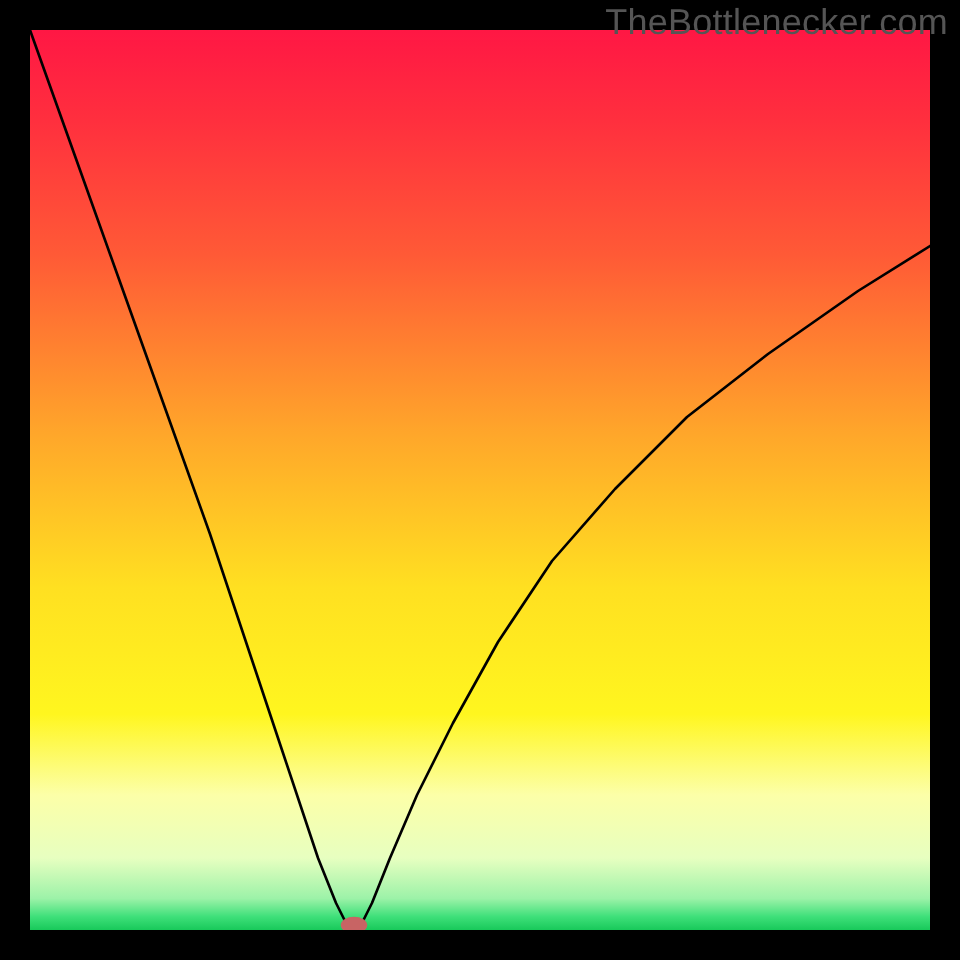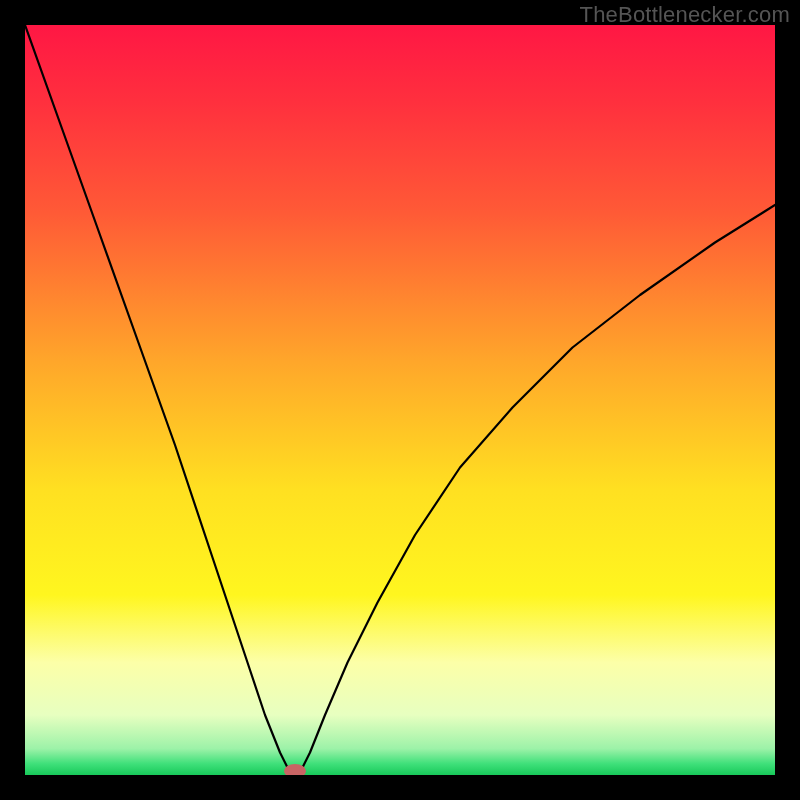--- a/index.html
+++ b/index.html
@@ -15,21 +15,21 @@
     width: 800px;
     height: 800px;
     background: #000;
     box-sizing: border-box;
   }
   .watermark {
     position: absolute;
     top: 2px;
     right: 10px;
     color: #555;
-    font-size: 22px;
+    font-size: 30px;
     font-weight: 400;
     letter-spacing: 0.2px;
     z-index: 10;
     font-family: Arial, sans-serif;
   }
   svg.chart {
     position: absolute;
     top: 25px;
     left: 25px;
     width: 750px;

